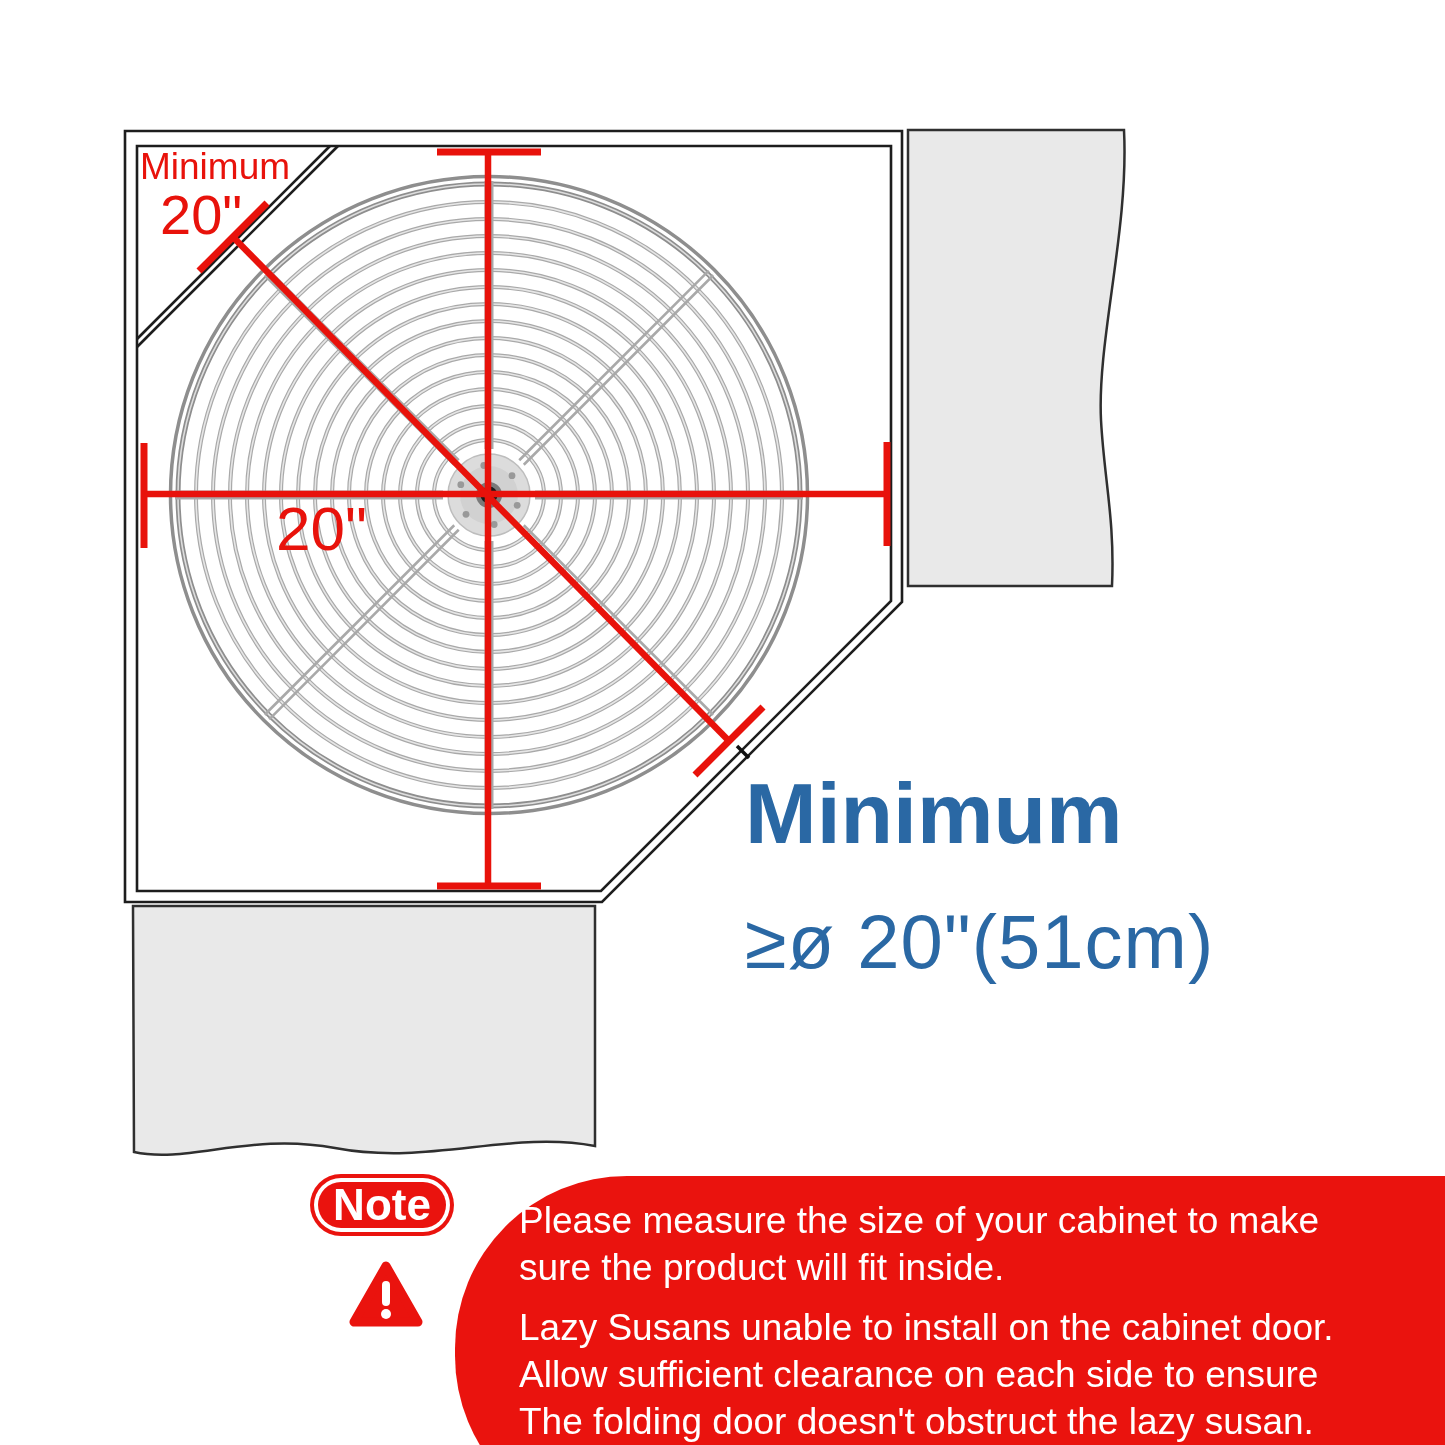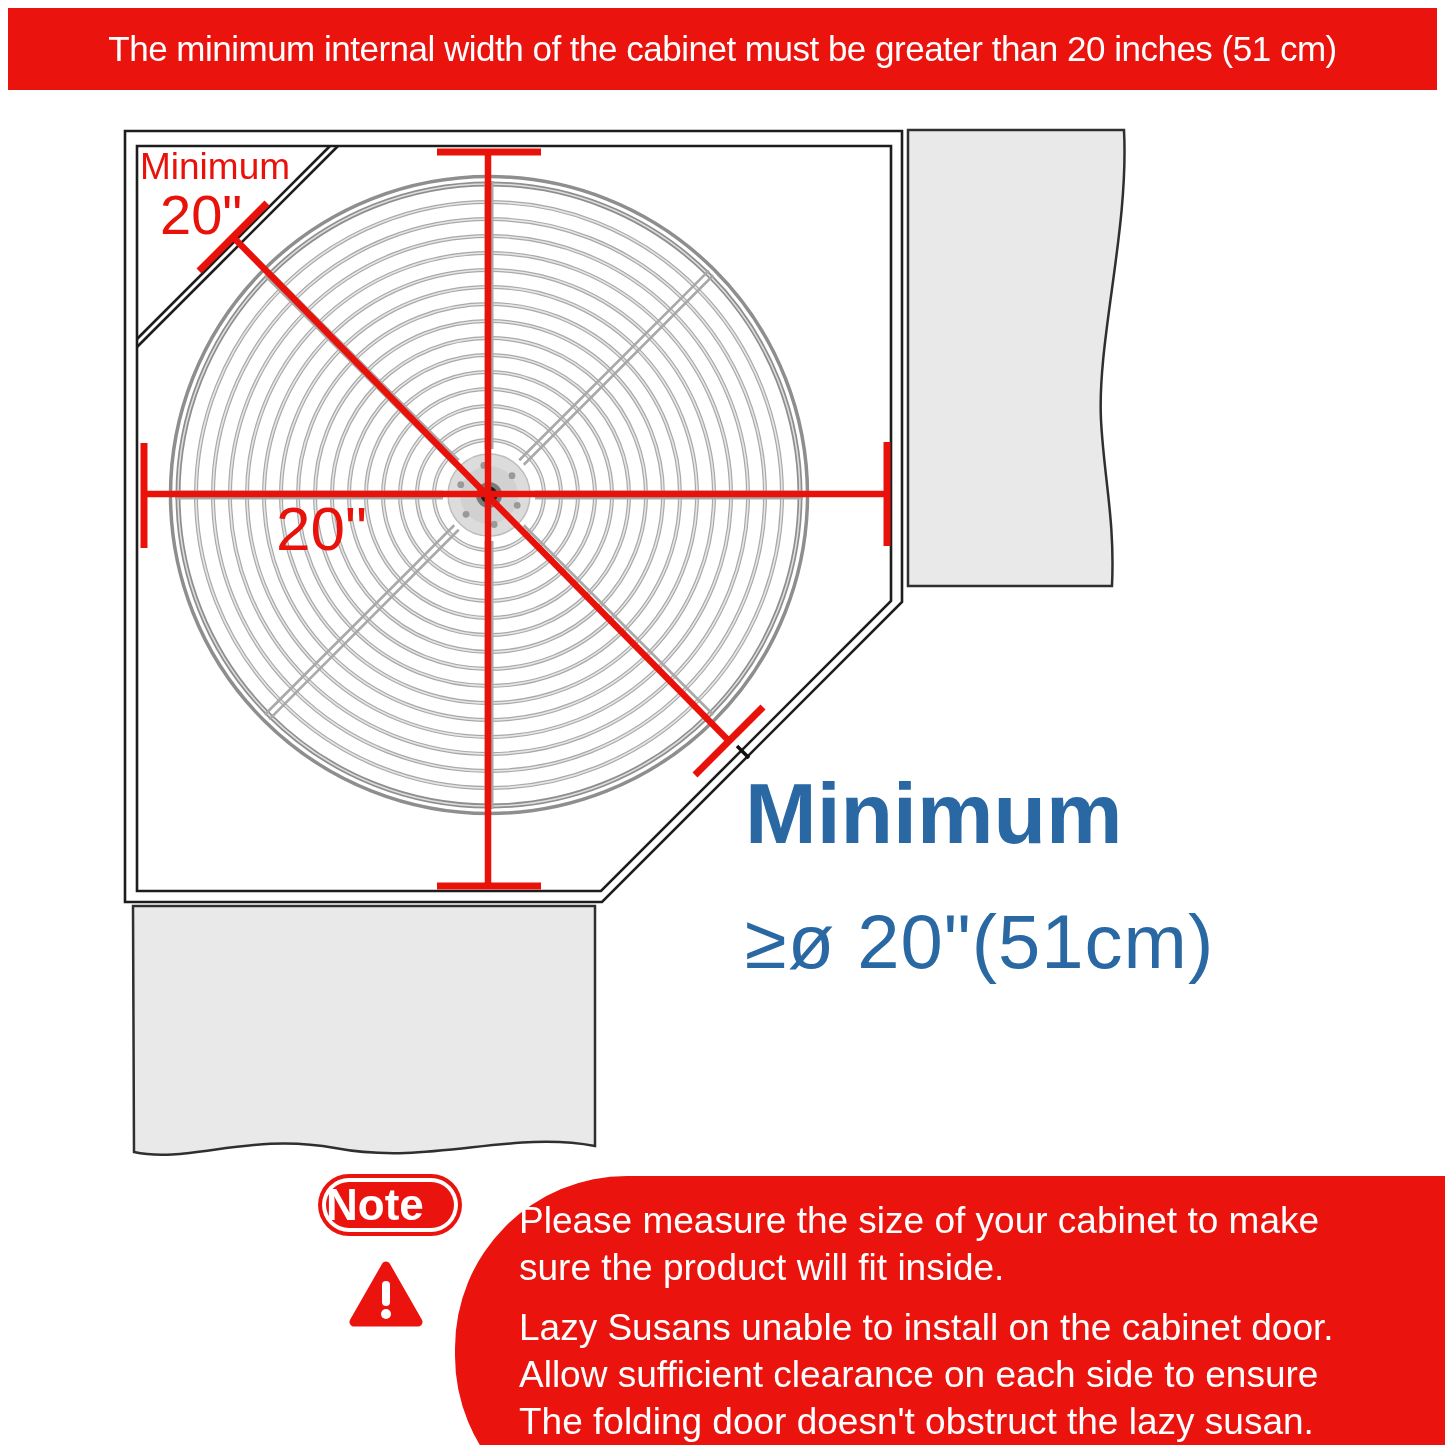--- a/index.html
+++ b/index.html
@@ -26,23 +26,23 @@
   #corner-label .l2{font-size:56px;margin-left:20px;margin-top:2px;}
   #width-label{left:276px;top:498px;font-size:62px;}
 
   
   #blue-block{left:745px;top:770px;color:#2a68a4;}
   #blue-block .l1{font-size:86px;font-weight:bold;line-height:1;}
   #blue-block .l2{font-size:76px;line-height:1;margin-top:48px;letter-spacing:1px;}
 
   
   #note-pill{
-    left:326px;top:1182px;width:128px;height:46px;background:#ea130e;
+    left:318px;top:1182px;width:128px;height:46px;background:#ea130e;
     border-radius:30px;box-shadow:0 0 0 4px #fff,0 0 0 8px #ea130e;
-    display:flex;align-items:center;
+    display:flex;align-items:center;justify-content:center;
     color:#fff;font-size:44px;font-weight:bold;line-height:1;
   }
 
   
   #warn{left:346px;top:1258px;}
 
   
   #note-box{
     left:455px;top:1176px;width:1052px;height:352px;background:#ea130e;
     border-radius:172px 0 0 172px;
@@ -50,23 +50,20 @@
   }
   #note-box .txt{padding:21px 0 0 64px;font-size:37px;line-height:47px;}
   #note-box .para{margin:0 0 13px 0;}
   #note-box .line{white-space:nowrap;}
 </style>
 </head>
 <body>
 
 <div id="canvas">
 
-  <div id="banner" class="abs">
-    <span>The minimum internal width of the cabinet must be greater than 20 inches (51 cm)</span>
-  </div>
 
   <svg id="diagram" class="abs" width="1445" height="1445" viewBox="0 0 1445 1445">
 
     <g fill="#e9e9e9" stroke="#2f2f2f" stroke-width="2.5">
       <path d="M908,130 L1124,130 C1129,230 1097,340 1101,420 C1104,478 1115,520 1112,586 L908,586 Z"></path>
     </g>
     <g fill="#e9e9e9" stroke="#2f2f2f" stroke-width="2.5">
       <path d="M133,906 L595,906 L595,1146 C510,1130 430,1166 335,1148 C250,1132 188,1164 134,1152 Z"></path>
     </g>
 

